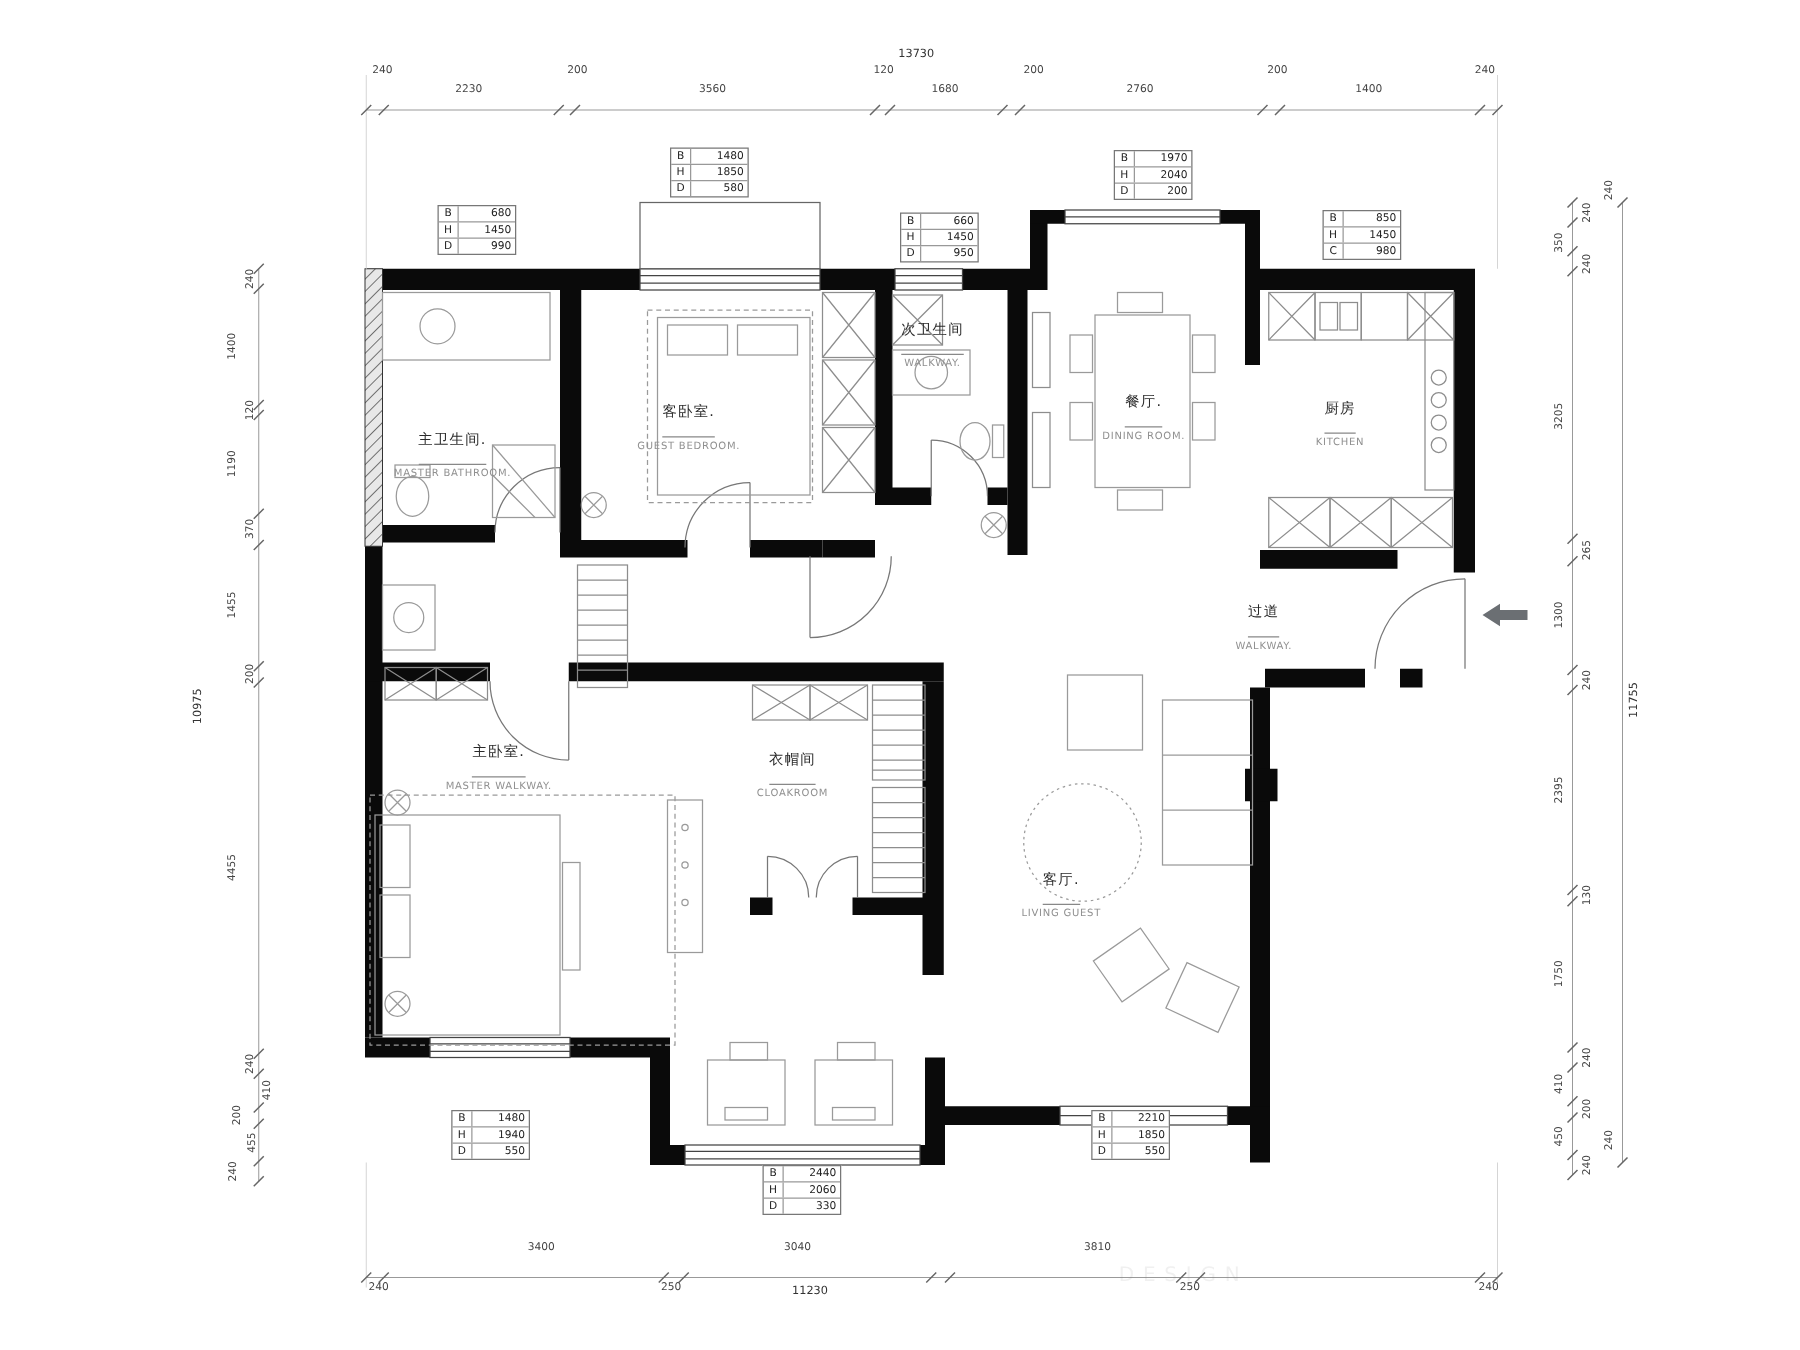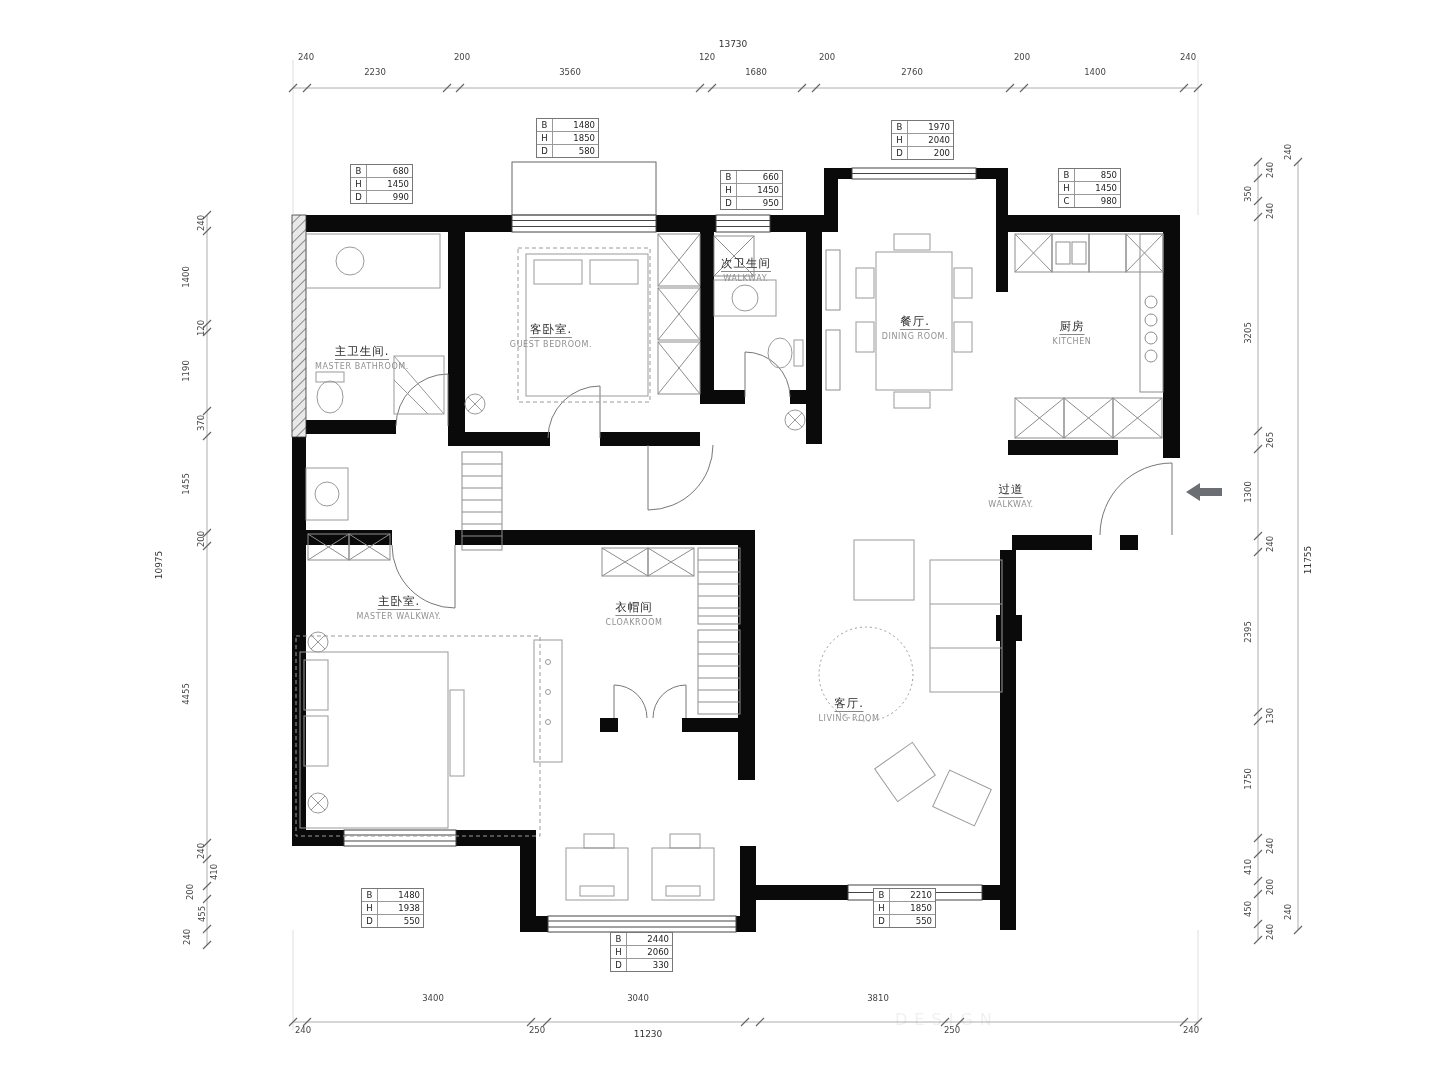--- a/index.html
+++ b/index.html
@@ -5,21 +5,21 @@
   html,body{margin:0;padding:0;background:#fff;}
   #stage{position:relative;width:1440px;height:1080px;background:#fff;overflow:hidden;
          font-family:"DejaVu Sans",sans-serif;}
   #plan-svg{position:absolute;left:0;top:0;}
   .dim{position:absolute;font-size:8.5px;color:#444;transform:translate(-50%,-50%);
        white-space:nowrap;line-height:1;}
   .dimv{transform:translate(-50%,-50%) rotate(-90deg);}
   .dimtotal{font-size:9px;color:#333;}
   .room{position:absolute;transform:translateX(-50%);text-align:center;white-space:nowrap;}
   .room .zh{display:inline-block;font-size:11.5px;color:#2a2a2a;border-bottom:1px solid #888;
-            padding-bottom:0;letter-spacing:1px;}
+            padding-bottom:12px;letter-spacing:1px;}
   .room .en{font-size:8px;color:#909090;letter-spacing:0.6px;margin-top:2px;}
   .sched{position:absolute;border:1px solid #777;background:#fff;font-size:8.5px;color:#222;
          line-height:12px;}
   .sched .r{display:flex;}
   .sched .r + .r{border-top:1px solid #999;}
   .sched .l{width:15px;text-align:center;border-right:1px solid #999;}
   .sched .v{width:42px;text-align:right;padding-right:3px;}
   .wm{position:absolute;left:895px;top:1010px;font-size:16px;font-weight:normal;
       color:rgba(130,130,130,0.12);letter-spacing:7px;}
 </style>
@@ -310,21 +310,21 @@
 <div class="room" style="left:399px;top:590px">
   <div class="zh">主卧室.</div>
   <div class="en">MASTER WALKWAY.</div>
 </div>
 <div class="room" style="left:634px;top:596px">
   <div class="zh">衣帽间</div>
   <div class="en">CLOAKROOM</div>
 </div>
 <div class="room" style="left:849px;top:692px">
   <div class="zh">客厅.</div>
-  <div class="en">LIVING ROOM</div>
+  <div class="en">LIVING GUEST</div>
 </div>
 
 <div class="sched" style="left:350px;top:164px">
   <div class="r">
         <span class="l">B</span>
         <span class="v">680</span>
       </div>
   <div class="r">
         <span class="l">H</span>
         <span class="v">1450</span>
@@ -390,21 +390,21 @@
         <span class="v">980</span>
       </div>
 </div>
 <div class="sched" style="left:361px;top:888px">
   <div class="r">
         <span class="l">B</span>
         <span class="v">1480</span>
       </div>
   <div class="r">
         <span class="l">H</span>
-        <span class="v">1938</span>
+        <span class="v">1940</span>
       </div>
   <div class="r">
         <span class="l">D</span>
         <span class="v">550</span>
       </div>
 </div>
 <div class="sched" style="left:610px;top:932px">
   <div class="r">
         <span class="l">B</span>
         <span class="v">2440</span>

